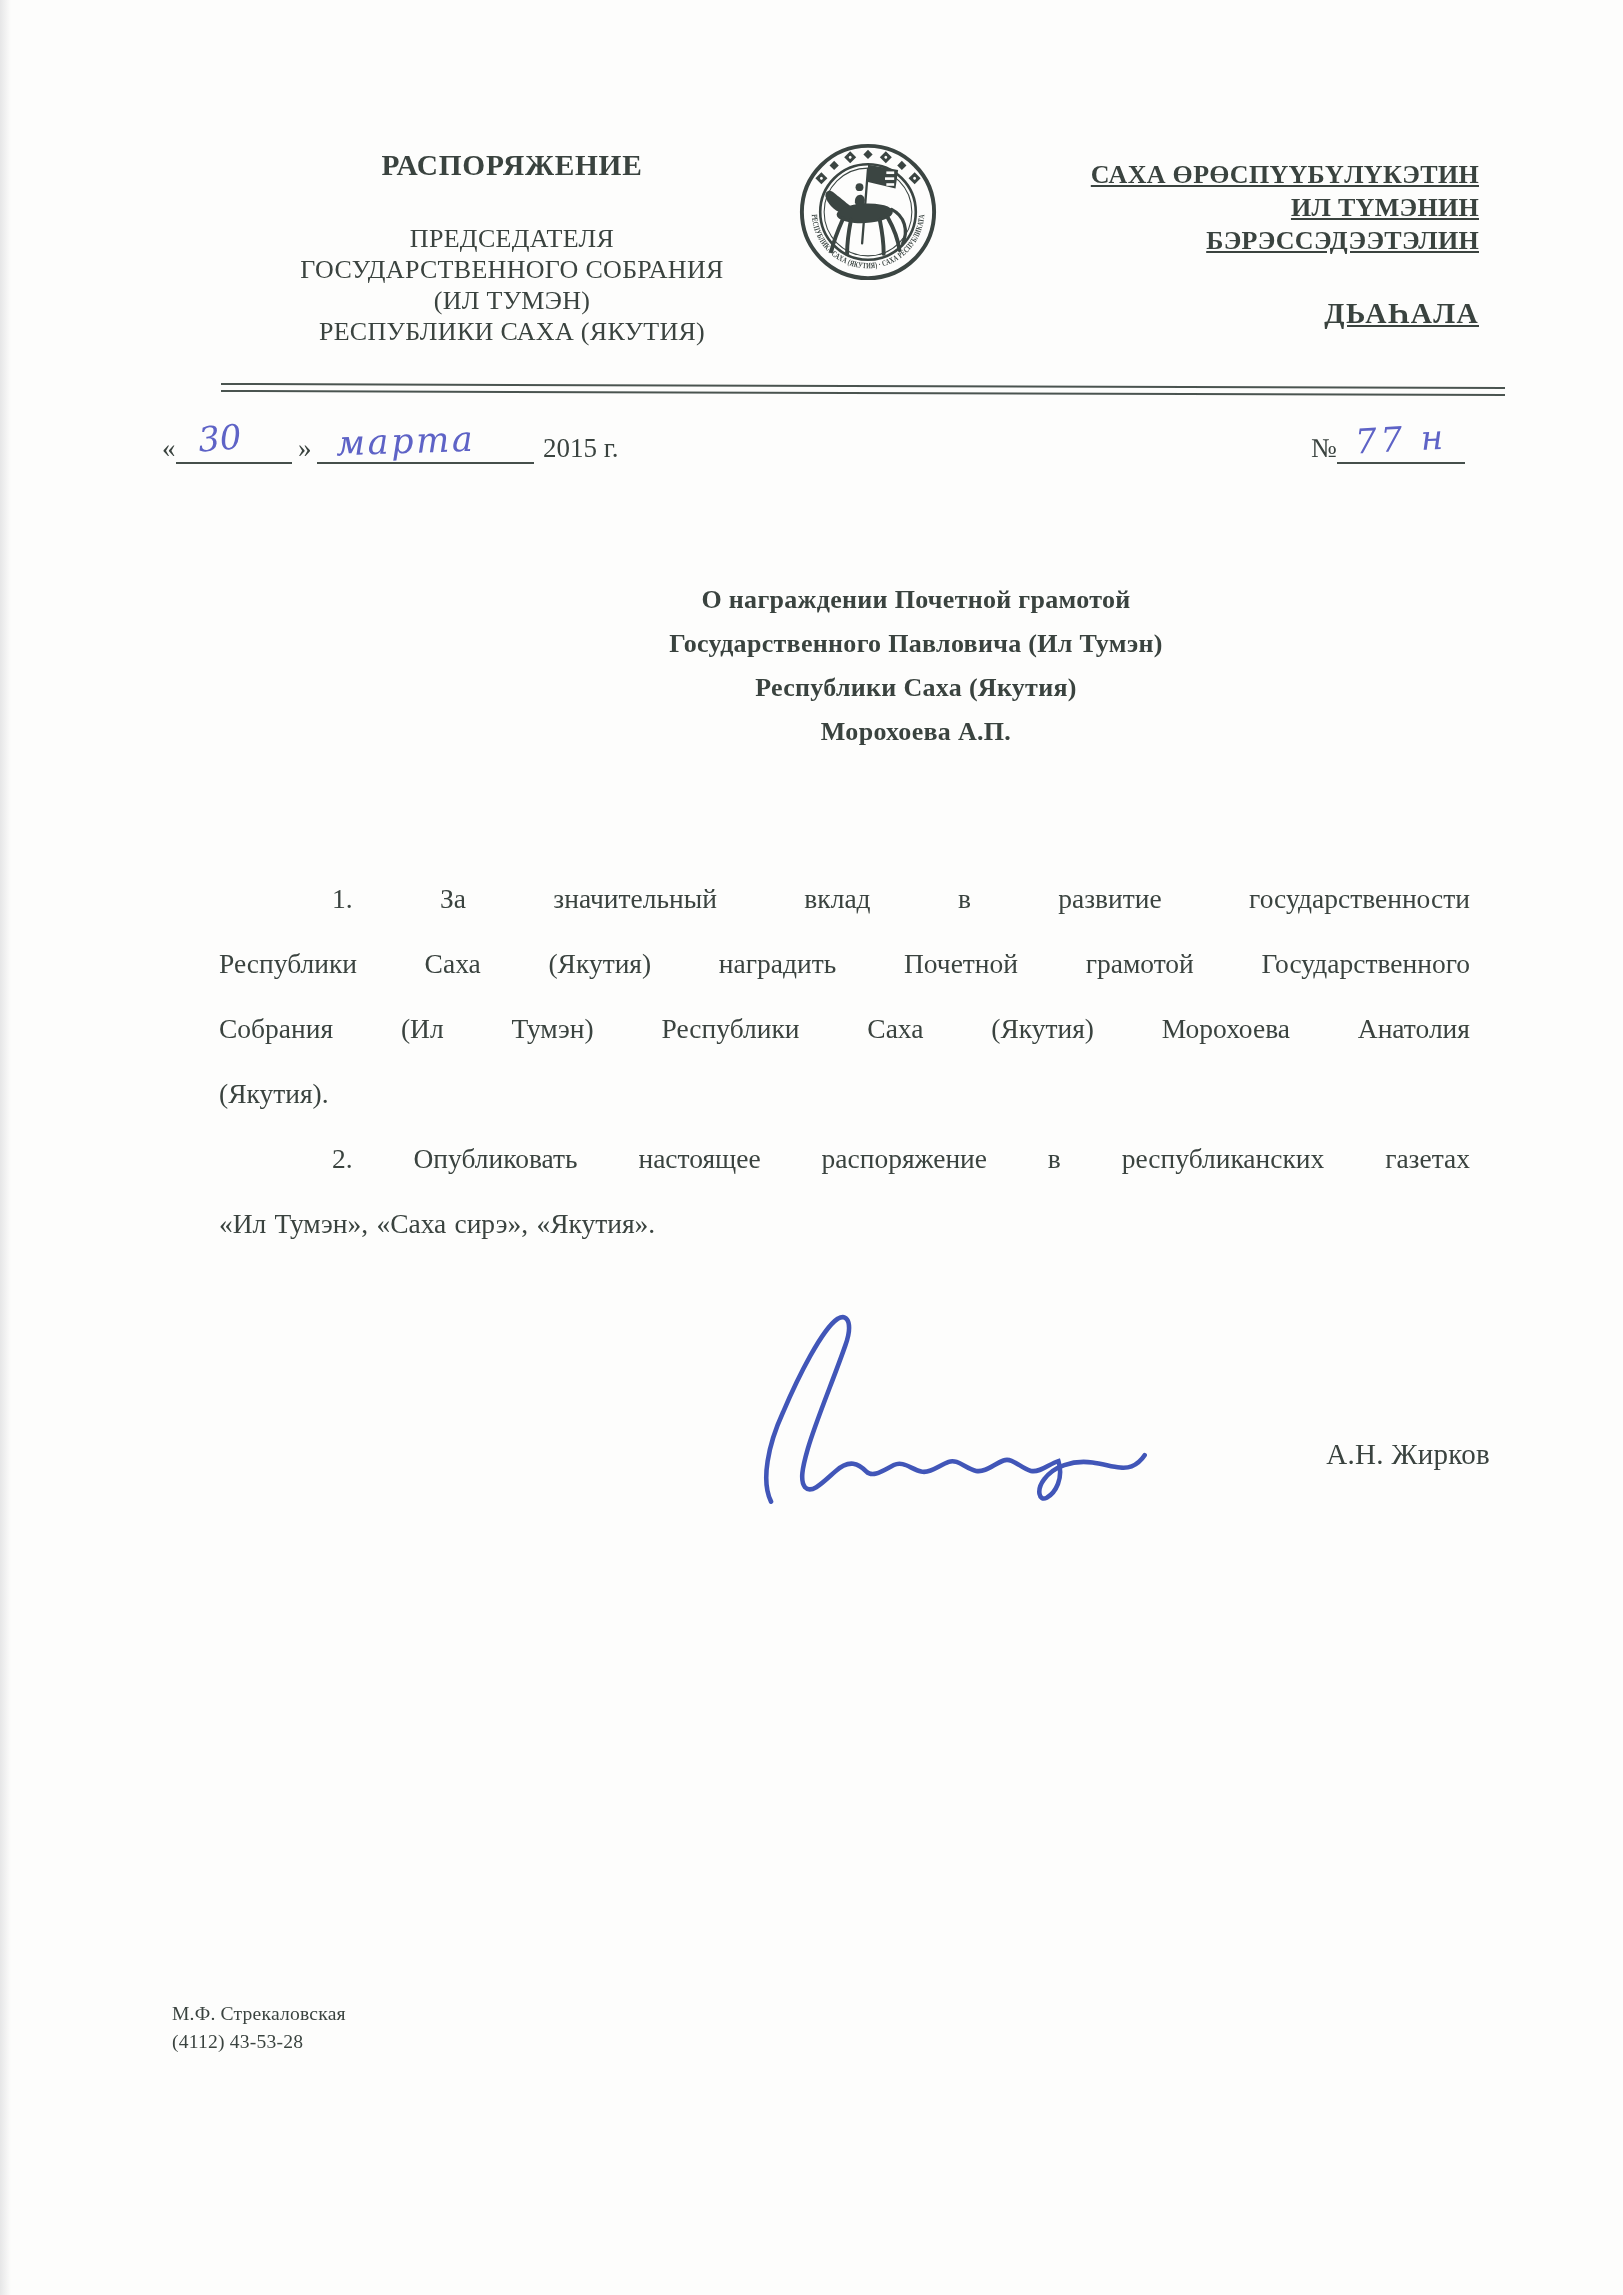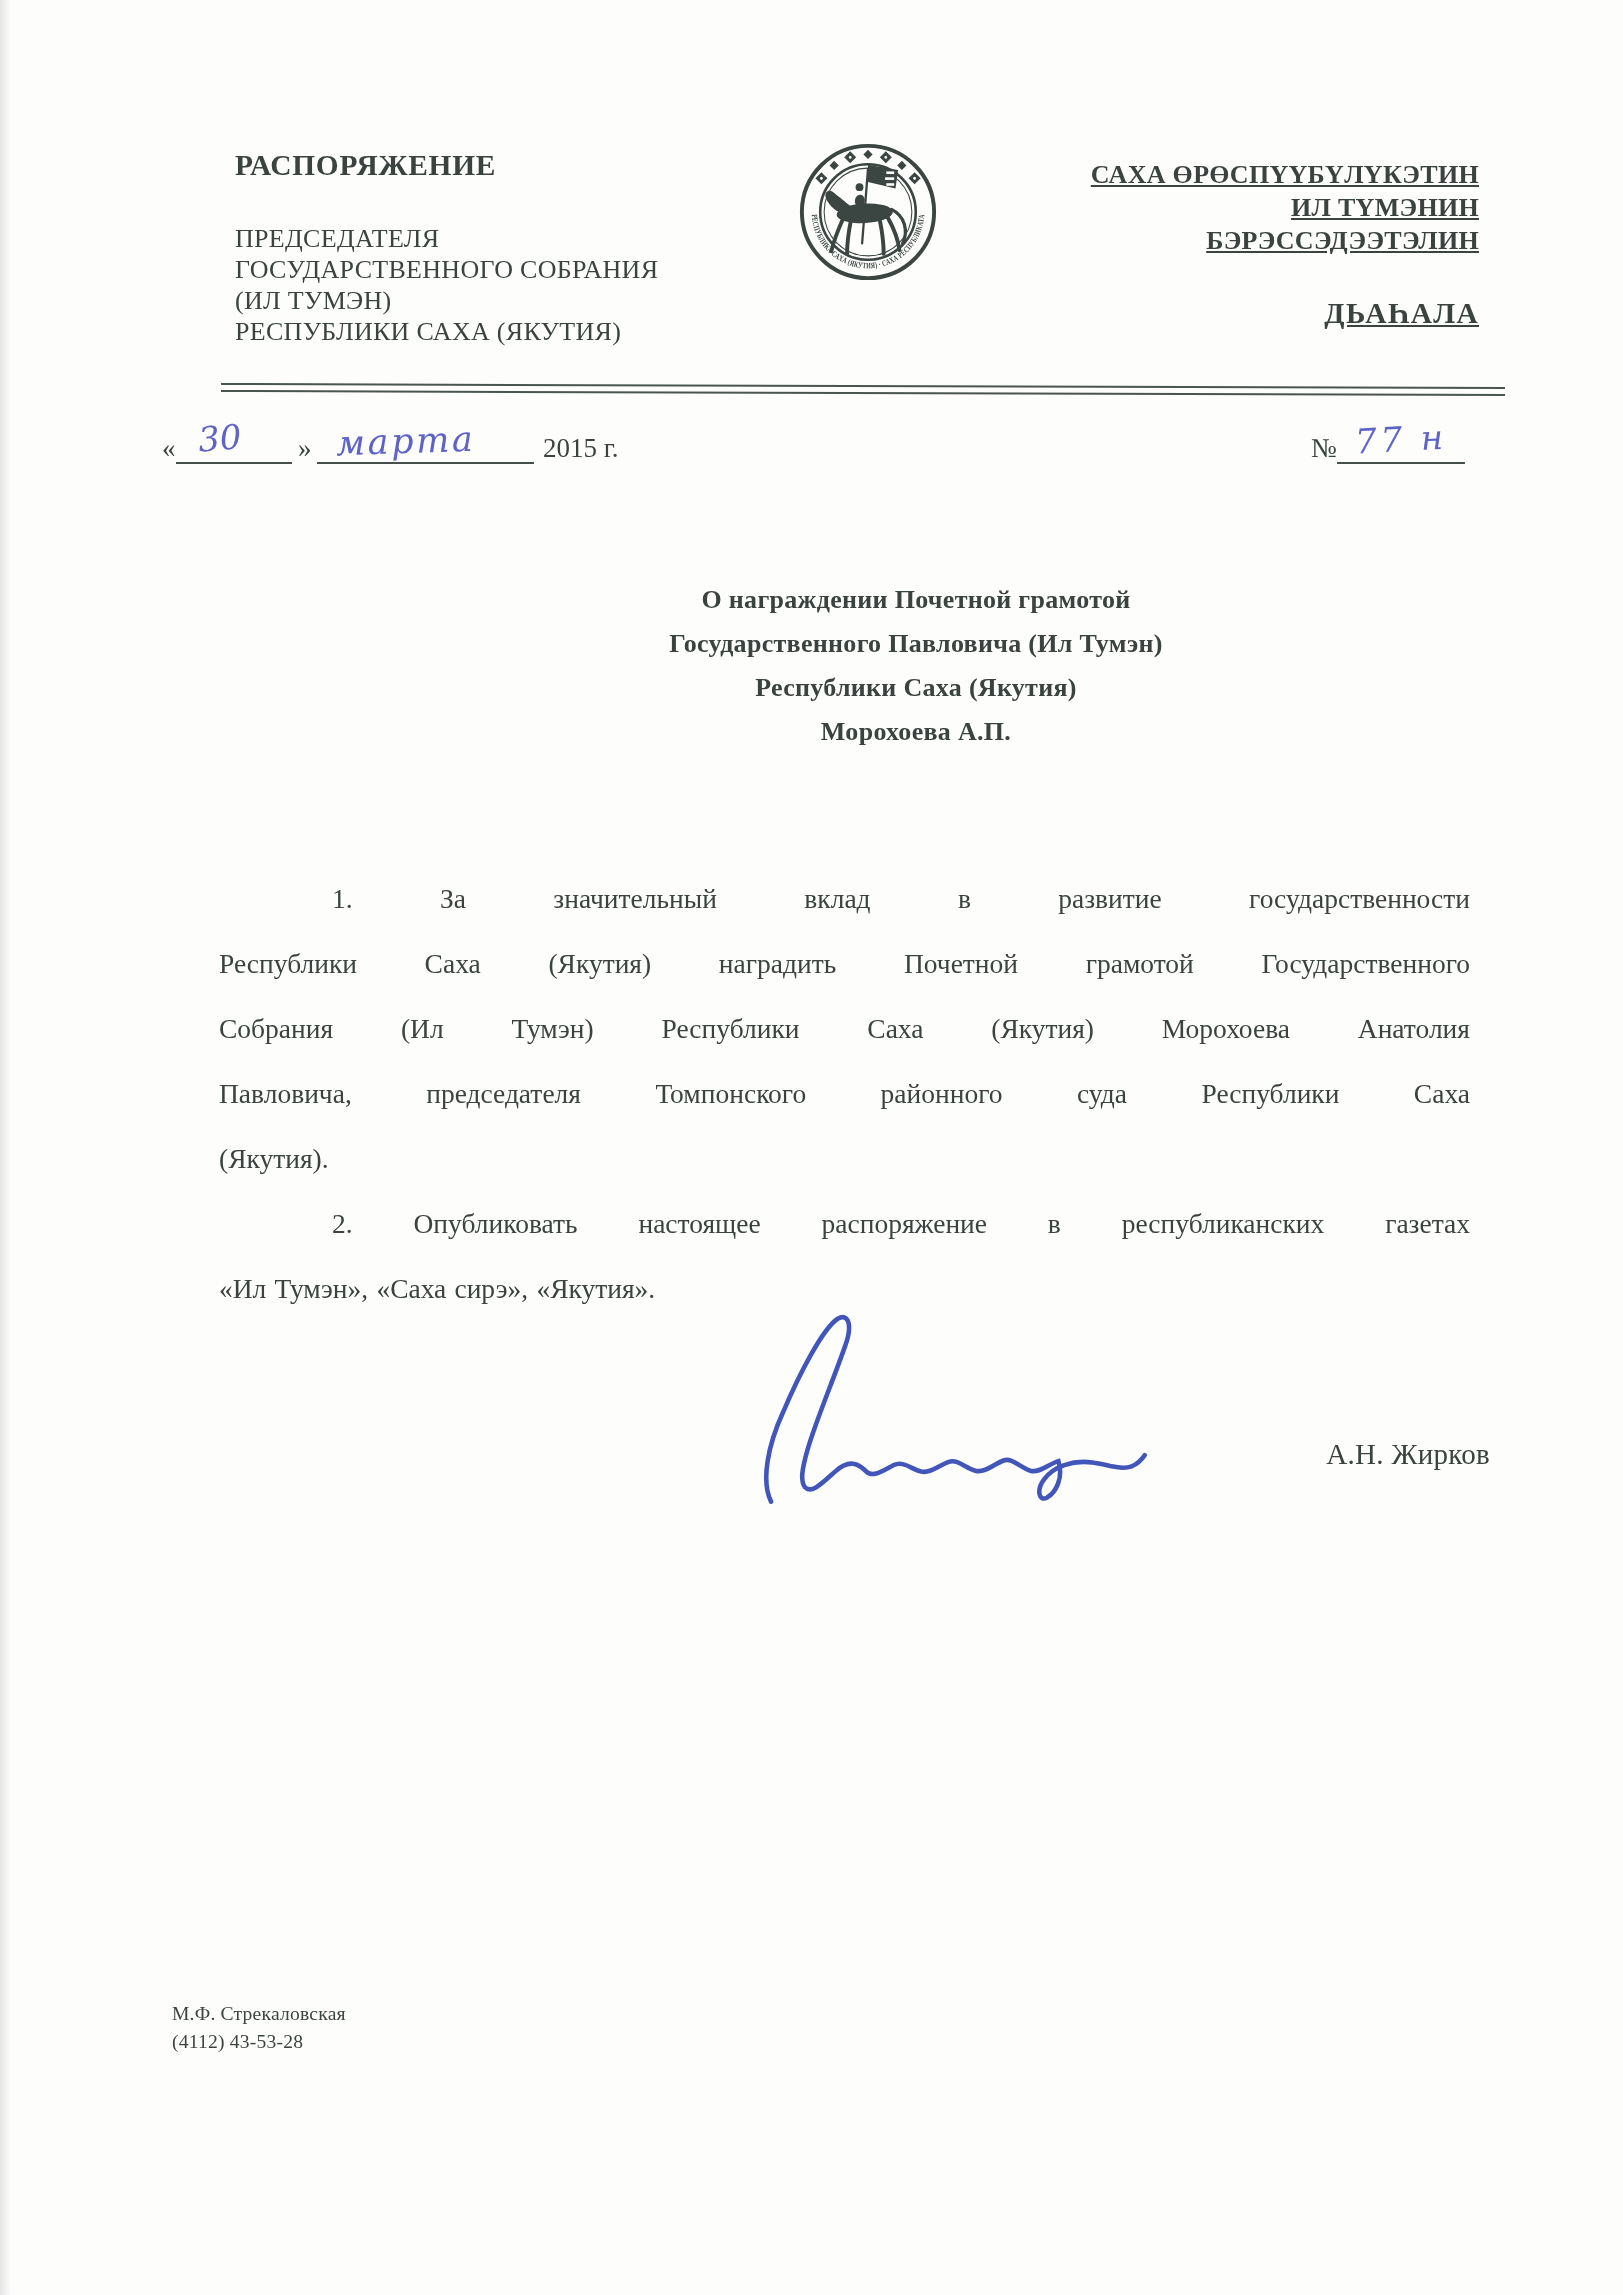--- a/index.html
+++ b/index.html
@@ -6,21 +6,21 @@
   .page {
     position:relative; width:1623px; height:2295px;
     background:#fdfdfc; overflow:hidden;
     font-family:"Liberation Serif","DejaVu Serif",serif;
     color:#3a433f;
   }
   .scan-edge { position:absolute; left:0; top:0; width:10.5px; height:100%;
     background:linear-gradient(to right, rgba(110,112,122,0.16), rgba(110,112,122,0)); }
 
   
-  .hdr-left { position:absolute; left:235px; top:149px; width:582px; }
+  .hdr-left { position:absolute; left:221px; top:149px; width:582px; text-align:center; }
   .hdr-left .doc-kind { font-size:29.4px; font-weight:bold; letter-spacing:0.7px; margin-bottom:41px; }
   .hdr-left .ln { font-size:26px; line-height:31px; letter-spacing:0.3px; }
 
   .hdr-right { position:absolute; left:982px; top:158px; width:497px; text-align:right;text-decoration:underline; }
   .hdr-right .ln { font-size:26px; line-height:33px; letter-spacing:0.3px; font-weight:bold; }
   .hdr-right .doc-kind { font-size:29.4px; font-weight:bold; letter-spacing:1.3px; margin-top:40px; }
 
   .emblem { position:absolute; left:796px; top:140px; width:144px; height:144px; }
 
   
@@ -156,21 +156,20 @@
     <div>О награждении Почетной грамотой</div>
     <div>Государственного Павловича (Ил Тумэн)</div>
     <div>Республики Саха (Якутия)</div>
     <div>Морохоева А.П.</div>
   </div>
 
   <div class="body-text">
     <div class="bl ind">1. За значительный вклад в развитие государственности</div>
     <div class="bl">Республики Саха (Якутия) наградить Почетной грамотой Государственного</div>
     <div class="bl">Собрания (Ил Тумэн) Республики Саха (Якутия) Морохоева Анатолия</div>
-    <div class="bl">Павловича, председателя Томпонского районного суда Республики Саха</div>
     <div class="bl last">(Якутия).</div>
     <div class="bl ind">2. Опубликовать настоящее распоряжение в республиканских газетах</div>
     <div class="bl last">«Ил Тумэн», «Саха сирэ», «Якутия».</div>
   </div>
 
   <svg class="sig" viewBox="0 0 700 320">
     <path d="M 50,298
              C 34,266 46,210 68,162
              C 92,106 128,34 152,18
              C 170,8 174,30 164,58

